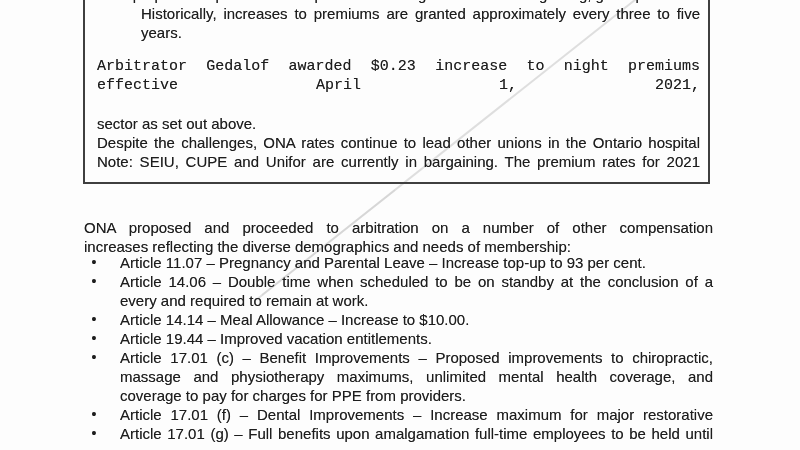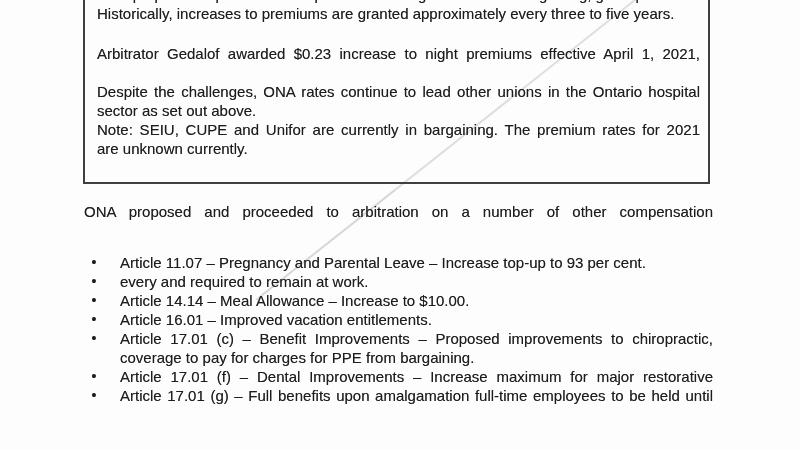--- a/index.html
+++ b/index.html
@@ -12,26 +12,26 @@
   }
   .crease { position:absolute; left:0; top:0; z-index:0; }
   .box {
     position:absolute; left:83px; top:-40px; width:627px; height:224px;
     border:2px solid #3f3f3f; box-sizing:border-box;
     padding:0 8px 0 12px; overflow:hidden; z-index:1;
   }
   .ln { text-align:justify; }
   .ln.j { text-align-last:justify; }
   .clipline { margin-top:23px; white-space:nowrap; overflow:hidden; }
-  .p1 { margin-top:0px; }
-  .p2 { margin-top:21px; }
+  .p1 { margin-top:0px;margin-left:44px; }
+  .p2 { margin-top:15px;font-family:Liberation Mono, monospace; }
   .p3 { margin-top:19px; }
   .p4 { }
   .intro {
-    position:absolute; left:84px; top:202px; width:629px; z-index:1;
+    position:absolute; left:84px; top:218px; width:629px; z-index:1;
   }
   .blist {
     position:absolute; left:84px; top:253px; width:629px; z-index:1;
     list-style:none; margin:0; padding:0;
   }
   .blist li { position:relative; margin:0; padding:0; }
   .blt {
     position:absolute; left:2px; top:0; width:16px;
     font-size:14px; text-align:center;
   }
@@ -49,63 +49,65 @@
 
   <div class="box">
     <div class="ln j clipline">ONA proposed improvements to premiums during this round of bargaining, given pandemic pressures.</div>
     <div class="p1">
       <div class="ln">Historically, increases to premiums are granted approximately every three to five years.</div>
     </div>
     <div class="p2">
       <div class="ln j">Arbitrator Gedalof awarded $0.23 increase to night premiums effective April 1, 2021,</div>
     </div>
     <div class="p3">
+      <div class="ln">sector as set out above.</div>
       <div class="ln j">Despite the challenges, ONA rates continue to lead other unions in the Ontario hospital</div>
-      <div class="ln">sector as set out above.</div>
     </div>
     <div class="p4">
       <div class="ln j">Note: SEIU, CUPE and Unifor are currently in bargaining. The premium rates for 2021</div>
-      <div class="ln">are unknown currently.</div>
     </div>
   </div>
 
   <div class="intro">
     <div class="ln j">ONA proposed and proceeded to arbitration on a number of other compensation</div>
+    <div class="ln">increases reflecting the diverse demographics and needs of membership:</div>
   </div>
 
   <ul class="blist">
     <li>
       <span class="blt">•</span>
       <div class="txt">
         <div class="ln">Article 11.07 – Pregnancy and Parental Leave – Increase top-up to 93 per cent.</div>
       </div>
     </li>
     <li>
       <span class="blt">•</span>
       <div class="txt">
+        <div class="ln j">Article 14.06 – Double time when scheduled to be on standby at the conclusion of a</div>
         <div class="ln">every and required to remain at work.</div>
       </div>
     </li>
     <li>
       <span class="blt">•</span>
       <div class="txt">
         <div class="ln">Article 14.14 – Meal Allowance – Increase to $10.00.</div>
       </div>
     </li>
     <li>
       <span class="blt">•</span>
       <div class="txt">
-        <div class="ln">Article 16.01 – Improved vacation entitlements.</div>
+        <div class="ln">Article 19.44 – Improved vacation entitlements.</div>
       </div>
     </li>
     <li>
       <span class="blt">•</span>
       <div class="txt">
         <div class="ln j">Article 17.01 (c) – Benefit Improvements – Proposed improvements to chiropractic,</div>
-        <div class="ln">coverage to pay for charges for PPE from bargaining.</div>
+        <div class="ln j">massage and physiotherapy maximums, unlimited mental health coverage, and</div>
+        <div class="ln">coverage to pay for charges for PPE from providers.</div>
       </div>
     </li>
     <li>
       <span class="blt">•</span>
       <div class="txt">
         <div class="ln j">Article 17.01 (f) – Dental Improvements – Increase maximum for major restorative</div>
       </div>
     </li>
     <li>
       <span class="blt">•</span>

